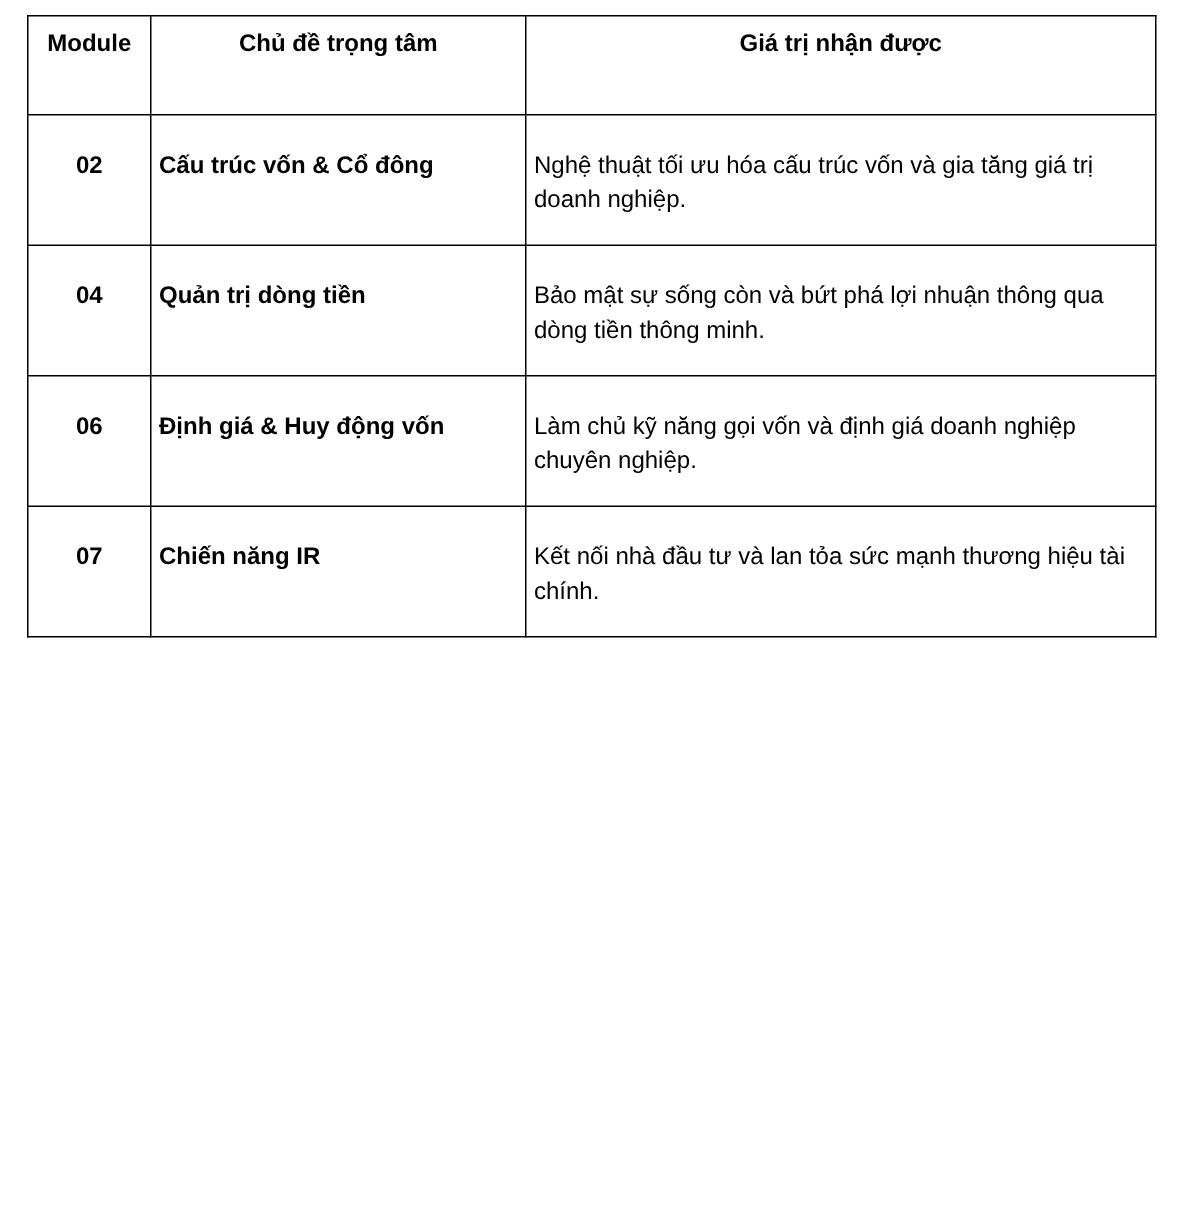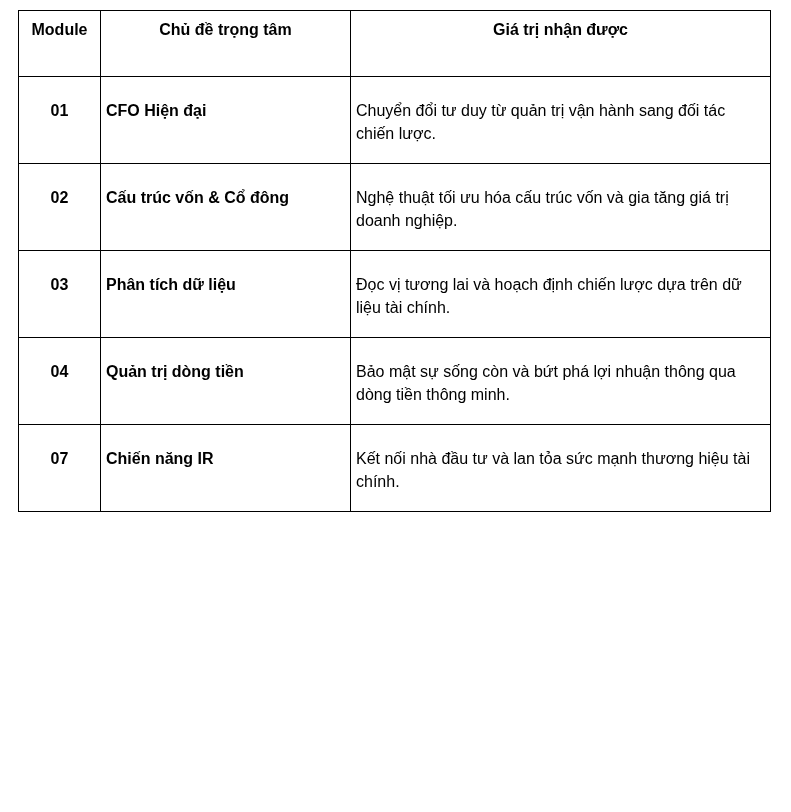--- a/index.html
+++ b/index.html
@@ -66,38 +66,33 @@
   </colgroup>
   <thead>
     <tr class="header-row">
       <th>Module</th>
       <th>Chủ đề trọng tâm</th>
       <th>Giá trị nhận được</th>
     </tr>
   </thead>
   <tbody>
     <tr class="body-row">
-      <td class="cell-module">01</td>
-      <td class="cell-topic">CFO Hiện đại</td>
-      <td class="cell-value">Chuyển đổi tư duy từ quản trị vận hành sang đối tác chiến lược.</td>
-    </tr>
-    <tr class="body-row">
       <td class="cell-module">02</td>
       <td class="cell-topic">Cấu trúc vốn &amp; Cổ đông</td>
       <td class="cell-value">Nghệ thuật tối ưu hóa cấu trúc vốn và gia tăng giá trị doanh nghiệp.</td>
     </tr>
     <tr class="body-row">
-      <td class="cell-module">03</td>
-      <td class="cell-topic">Phân tích dữ liệu</td>
-      <td class="cell-value">Đọc vị tương lai và hoạch định chiến lược dựa trên dữ liệu tài chính.</td>
-    </tr>
-    <tr class="body-row">
       <td class="cell-module">04</td>
       <td class="cell-topic">Quản trị dòng tiền</td>
       <td class="cell-value">Bảo mật sự sống còn và bứt phá lợi nhuận thông qua dòng tiền thông minh.</td>
+    </tr>
+    <tr class="body-row">
+      <td class="cell-module">06</td>
+      <td class="cell-topic">Định giá &amp; Huy động vốn</td>
+      <td class="cell-value">Làm chủ kỹ năng gọi vốn và định giá doanh nghiệp chuyên nghiệp.</td>
     </tr>
     <tr class="body-row">
       <td class="cell-module">07</td>
       <td class="cell-topic">Chiến năng IR</td>
       <td class="cell-value">Kết nối nhà đầu tư và lan tỏa sức mạnh thương hiệu tài chính.</td>
     </tr>
   </tbody>
 </table>
 
 </body></html>

